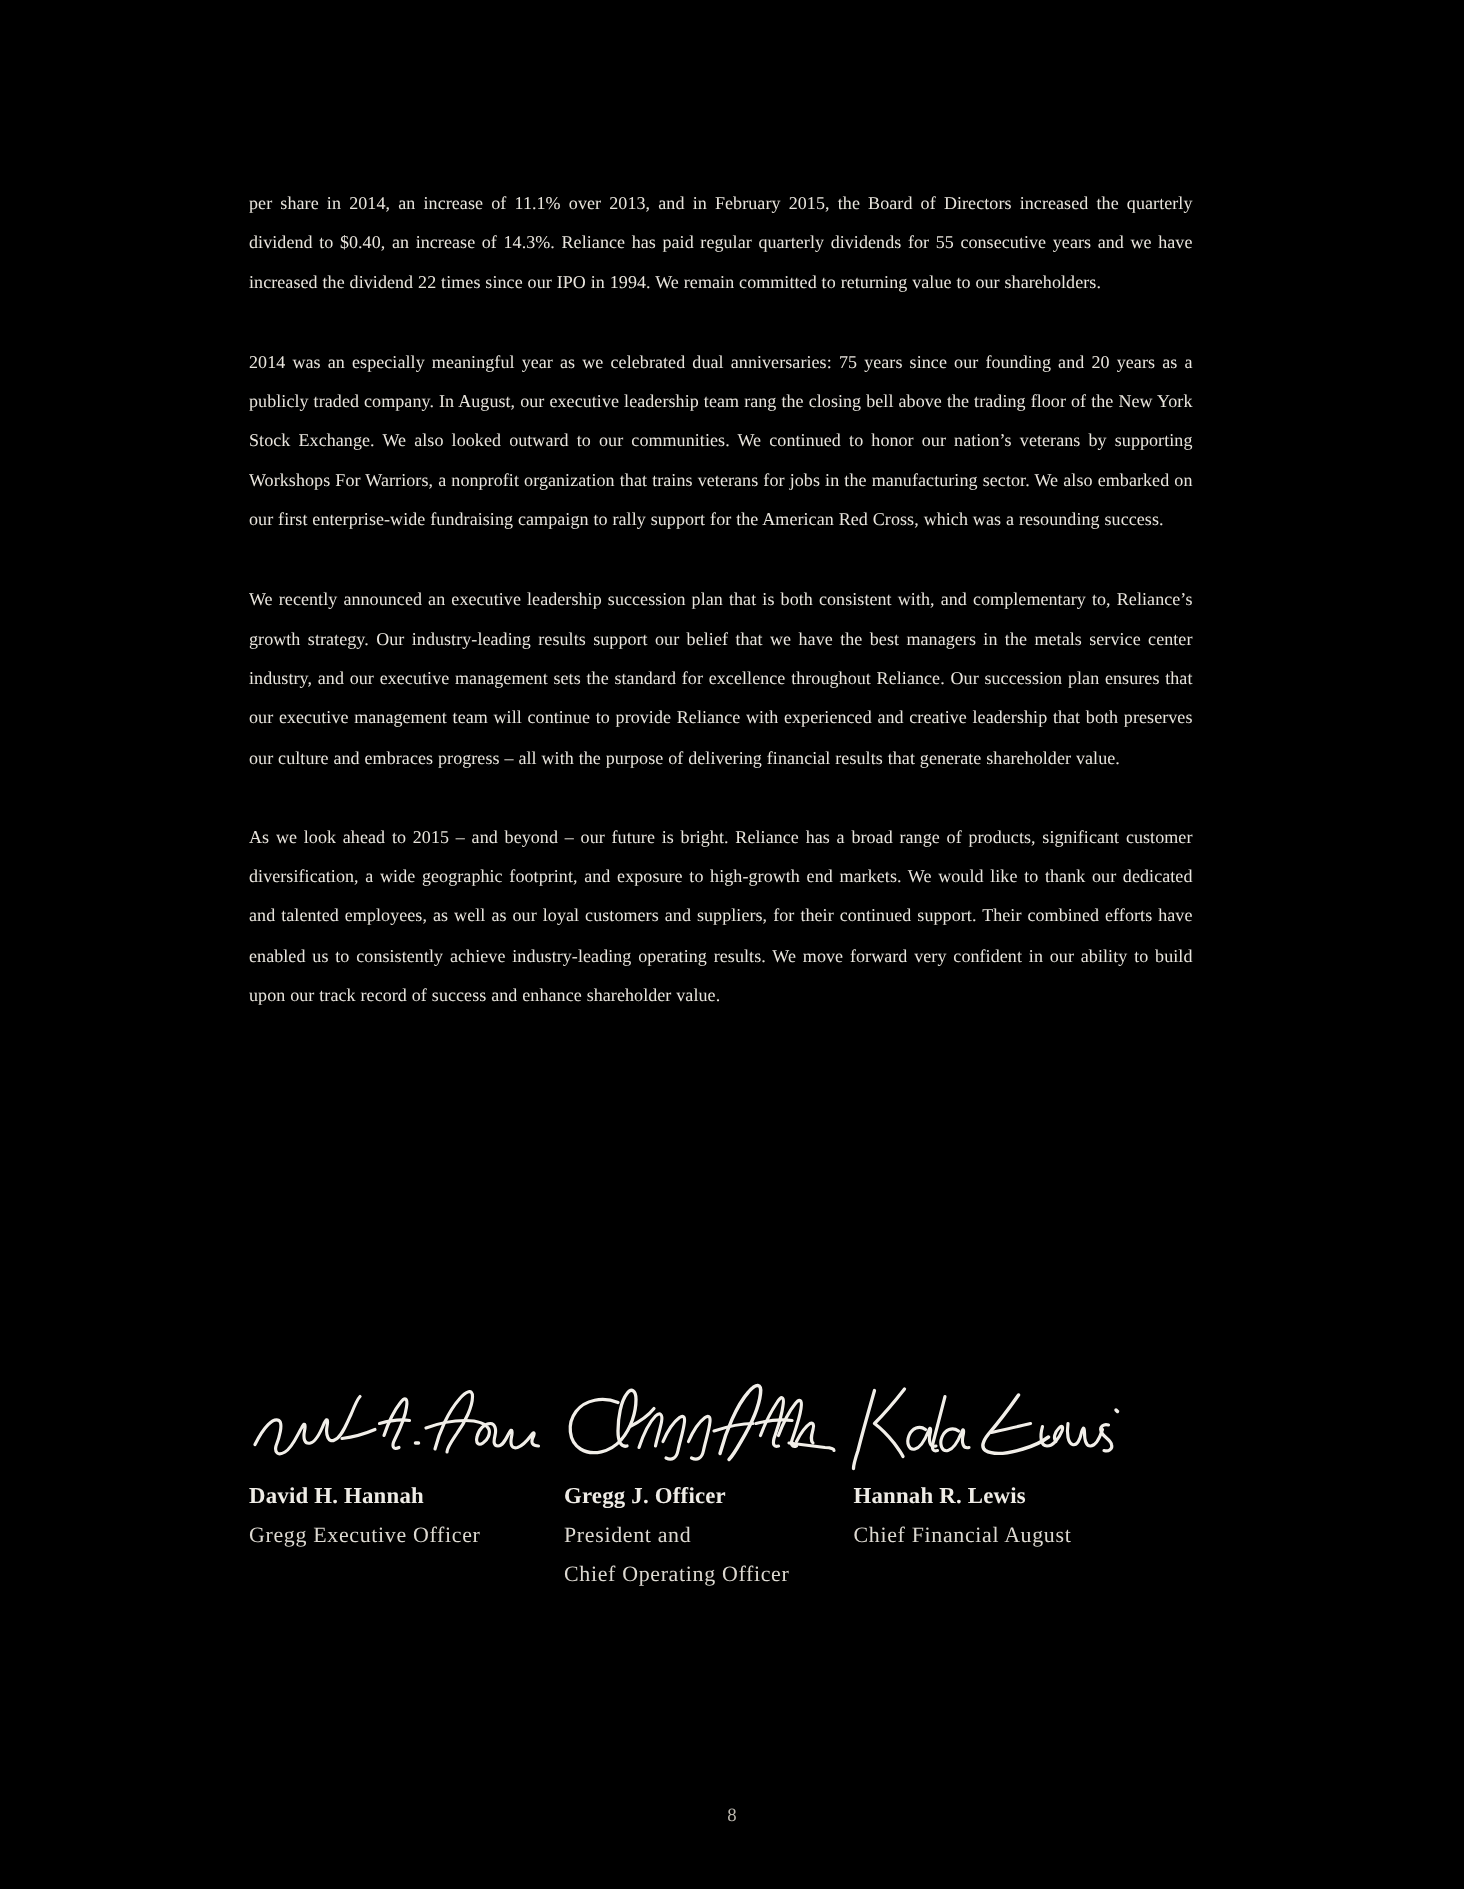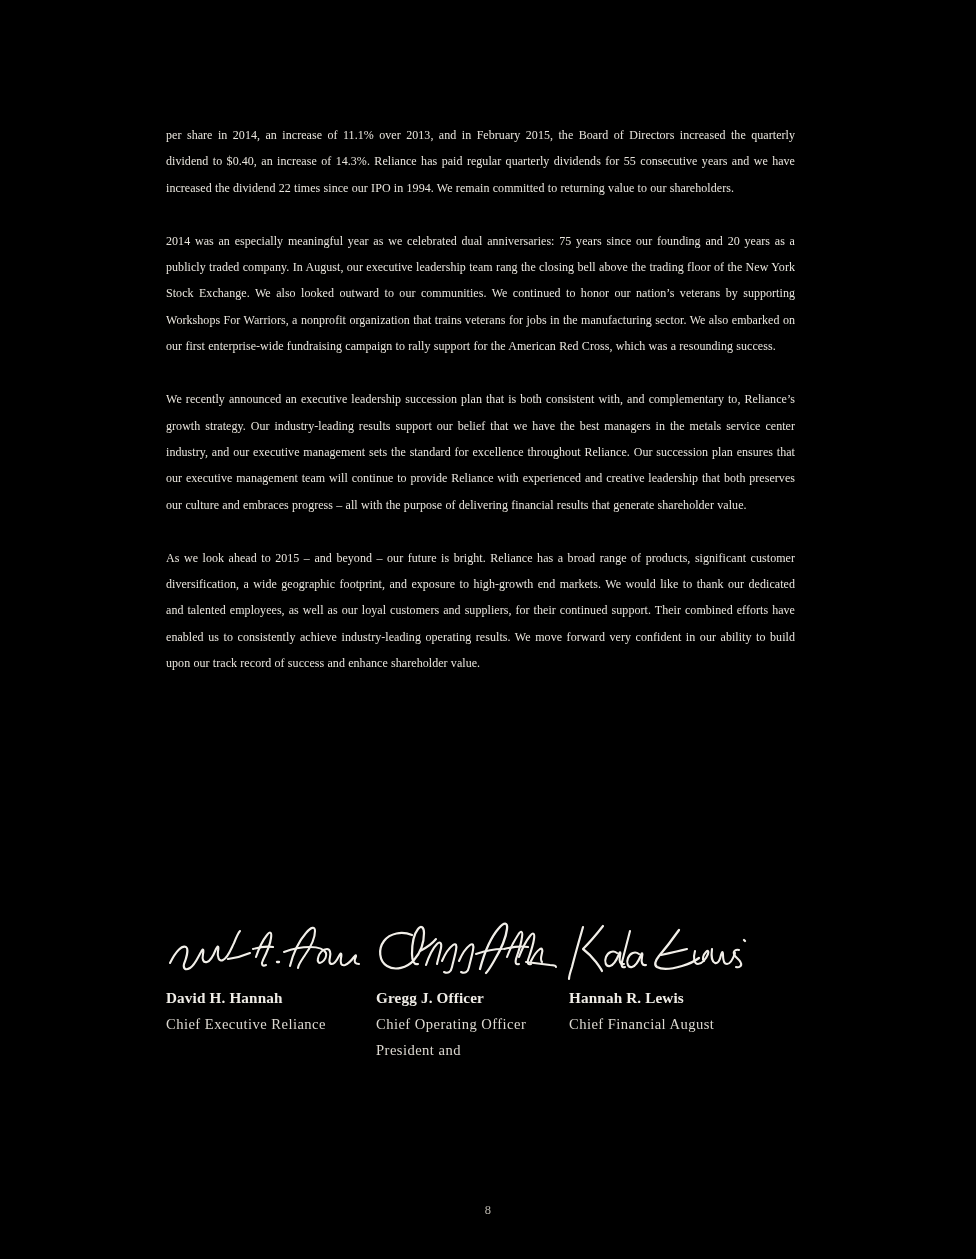--- a/index.html
+++ b/index.html
@@ -125,43 +125,43 @@
           <path stroke-width="2.1" d="M4 42 C10 30 16 24 20 26 C23 28 20 38 18 43 C17 47 19 50 24 47 C29 44 32 36 35 31 C37 27 38 28 37 33 C36 38 37 42 41 41 C45 40 48 33 50 28 C52 24 53 25 52 30 C51 36 53 41 57 39 C62 37 65 28 68 22 C70 17 72 12 74 10"></path>
           <path stroke-width="2.1" d="M62 38 C70 37 77 35 84 32"></path>
           <path stroke-width="2.1" d="M90 36 C93 27 97 19 101 14 C104 10 106 11 105 17 C104 25 100 33 97 39 C95 43 96 46 100 44"></path>
           <path stroke-width="2.1" d="M87 28 C94 26 101 25 107 26"></path>
           <path stroke-width="2.3" d="M111 41 L113 41"></path>
           <path stroke-width="2.1" d="M124 45 C127 33 133 20 140 12 C145 6 149 5 149 10 C149 17 144 27 139 34 C135 40 132 44 132 47"></path>
           <path stroke-width="2.1" d="M118 31 C126 28 135 26 144 26 C152 26 158 28 160 32 C161 35 159 39 156 41 C153 43 151 41 152 37 C153 32 157 28 161 28 C164 28 165 32 164 36 C163 40 163 43 166 43 C169 43 171 39 173 35 C175 31 176 32 175 37 C174 42 175 45 179 44 C182 43 185 40 188 36 C190 33 191 34 189 38 C188 41 189 43 193 43"></path>
         </svg>
       </div>
       <div class="sig-name">David H. Hannah</div>
-      <div class="sig-title">Chief Executive Reliance</div>
+      <div class="sig-title">Gregg Executive Officer</div>
     </div>
 
     <div class="sig-col">
       <div class="sig-art">
         <svg width="180" height="58" viewBox="0 0 180 58" aria-hidden="true">
           <path stroke-width="2.2" d="M36 14 C26 10 14 12 8 20 C2 28 3 40 11 45 C19 50 31 47 38 39 C45 31 48 20 48 12 C48 6 45 4 42 8 C38 13 36 24 36 33 C36 40 38 44 42 43"></path>
           <path stroke-width="2.1" d="M44 30 C50 27 56 23 60 18"></path>
           <path stroke-width="2.1" d="M50 44 C53 35 57 27 61 23 C64 20 66 22 65 27 C64 32 62 38 61 43"></path>
           <path stroke-width="2.1" d="M66 40 C69 33 73 27 77 24 C80 22 81 24 80 29 C79 35 77 41 76 46 C75 51 72 53 68 51"></path>
           <path stroke-width="2.1" d="M83 40 C86 33 90 27 94 24 C97 22 98 24 97 29 C96 35 94 41 93 46 C92 51 89 53 85 51"></path>
           <path stroke-width="2.3" d="M104 48 C108 33 115 16 123 7 C128 1 132 1 131 8 C130 17 124 30 118 40 C114 47 111 51 110 52"></path>
           <path stroke-width="2.1" d="M100 33 C109 30 118 28 126 28"></path>
           <path stroke-width="2.1" d="M131 36 C134 28 138 20 142 14 C145 9 147 10 146 16 C145 24 142 32 140 38 C139 42 140 44 143 43"></path>
           <path stroke-width="2.1" d="M143 36 C146 28 150 20 154 15 C157 11 159 12 158 18 C157 25 154 33 152 39 C151 42 152 44 155 43"></path>
           <path stroke-width="2.1" d="M128 28 C136 26 145 25 152 26"></path>
           <path stroke-width="2.1" d="M155 40 C158 34 161 30 164 28 C166 27 167 29 166 32 C165 36 164 39 166 41"></path>
           <path stroke-width="2.1" d="M150 41 C158 42 166 43 174 44 C178 44 180 45 180 46"></path>
         </svg>
       </div>
       <div class="sig-name">Gregg J. Officer</div>
+      <div class="sig-title">President and</div>
       <div class="sig-title">Chief Operating Officer</div>
-      <div class="sig-title">President and</div>
     </div>
 
     <div class="sig-col">
       <div class="sig-art">
         <svg width="180" height="58" viewBox="0 0 180 58" aria-hidden="true">
           <path stroke-width="2.2" d="M14 6 C10 20 6 34 3 46 C1 52 0 56 0 58"></path>
           <path stroke-width="2.2" d="M34 5 C27 14 20 22 14 28 C18 31 23 36 27 41 C30 45 32 48 33 50"></path>
           <path stroke-width="2.1" d="M48 32 C44 29 39 31 37 36 C35 41 37 46 41 45 C45 44 48 38 50 33 C51 30 52 31 51 35 C50 40 51 44 55 43"></path>
           <path stroke-width="2.1" d="M61 10 C58 22 55 33 53 41 C52 45 53 47 56 46"></path>
           <path stroke-width="2.1" d="M70 33 C66 30 61 32 59 37 C57 42 59 47 63 46 C67 45 70 39 72 34 C73 31 74 32 73 36 C72 41 73 45 77 44"></path>

